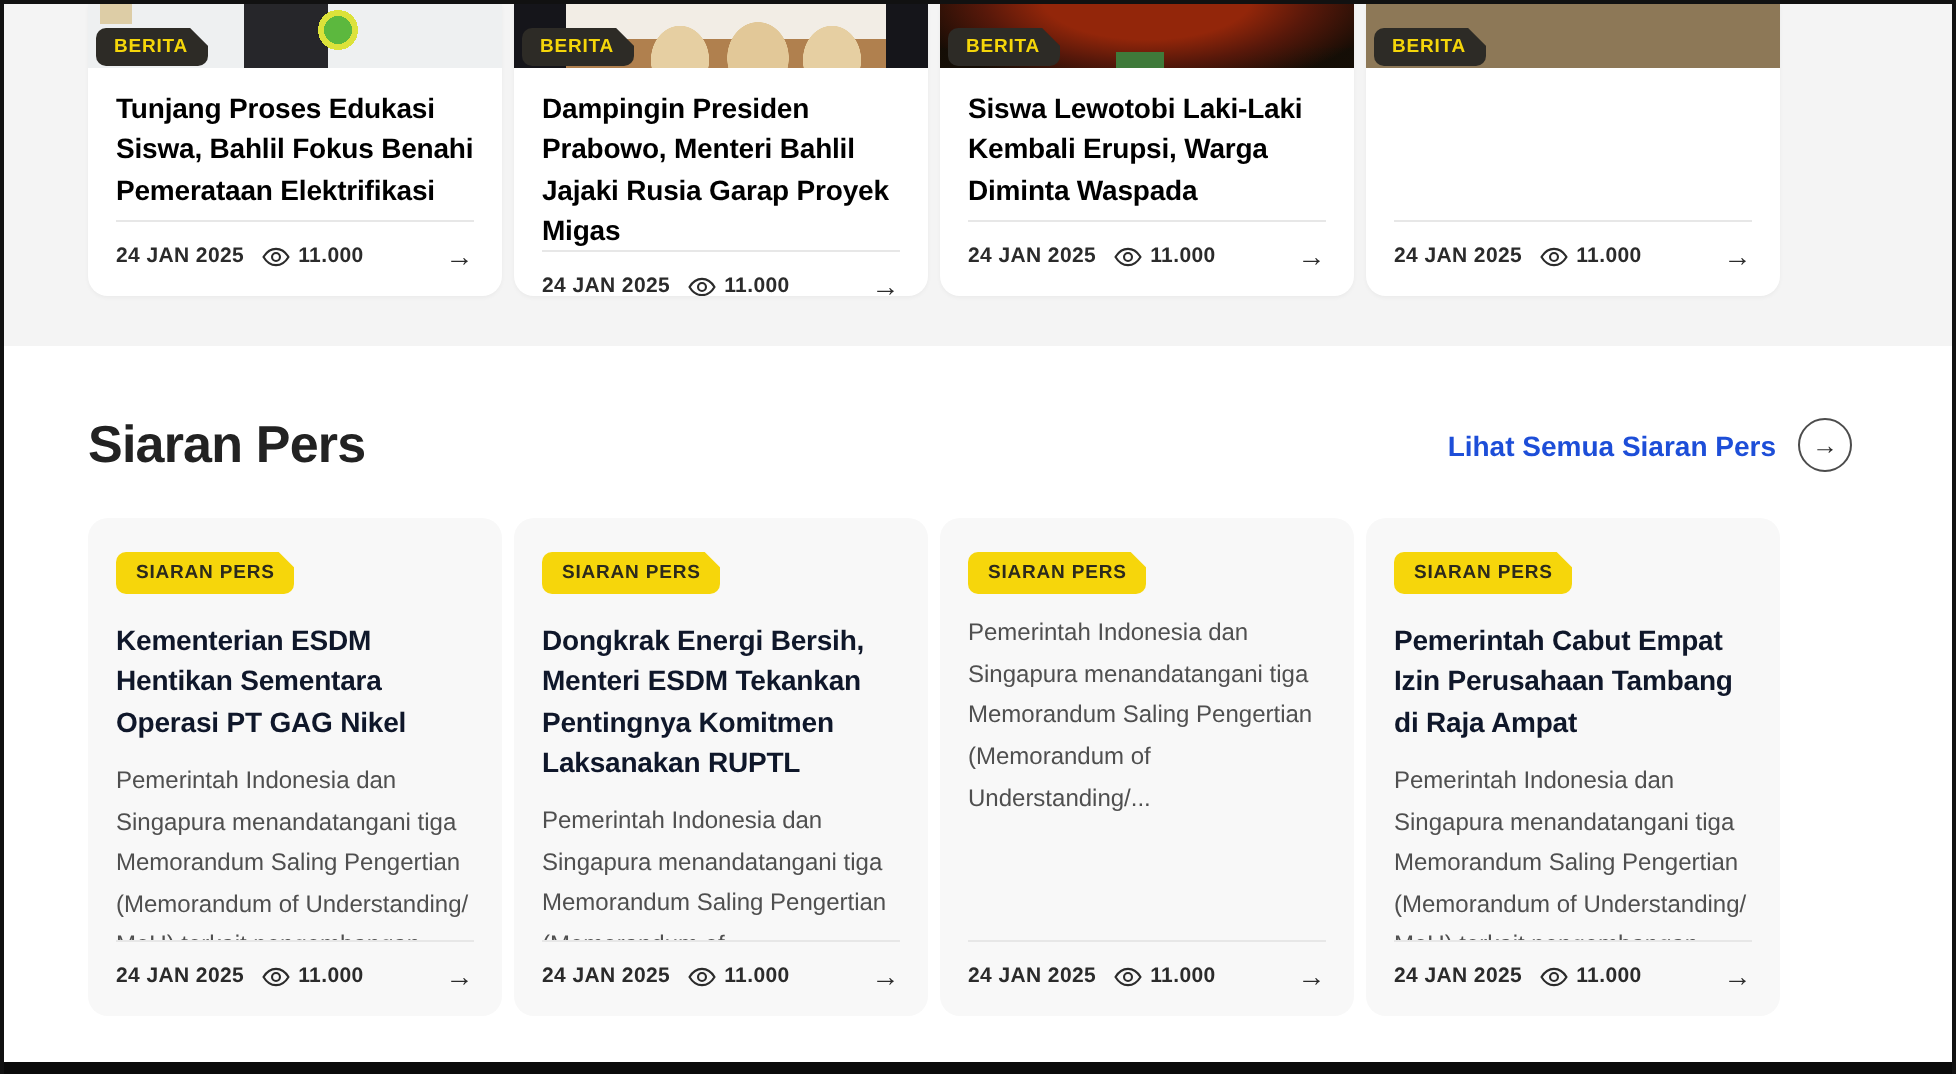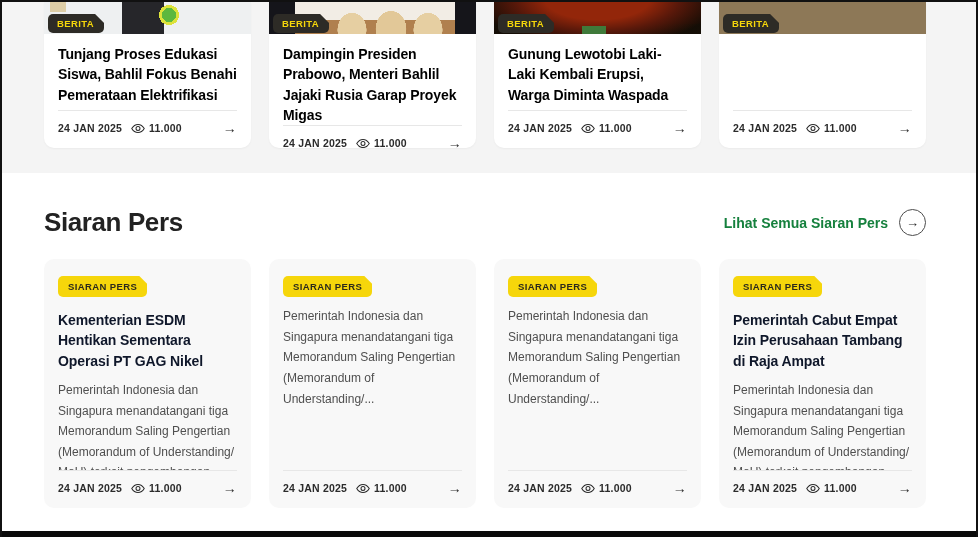--- a/index.html
+++ b/index.html
@@ -7,21 +7,21 @@
   body { font-family:"Liberation Sans", sans-serif; -webkit-font-smoothing:antialiased; }
 
   .frame{
     width:978px; height:537px; background:#fff; position:relative;
     border-left:2px solid #111; border-right:2px solid #111; border-top:2px solid #111;
     display:flex; flex-direction:column; overflow:hidden;
   }
 
   
   .top-section{ height:171px; background:#f4f4f4; padding-left:42px; flex:0 0 auto; }
-  .cards-row{ display:flex; gap:18px; }
+  .cards-row{ display:flex; gap:6px; }
 
   .news-card{
     width:207px; height:146px; background:#fff; border-radius:0 0 10px 10px;
     display:flex; flex-direction:column; overflow:hidden; cursor:pointer;
     box-shadow:0 1px 2px rgba(0,0,0,.04);
   }
   .thumb{ height:32px; position:relative; flex:0 0 auto; background-repeat:no-repeat; }
   .thumb-0{
     background-color:#eef0f1;
     background-image:
@@ -81,21 +81,21 @@
     flex:0 0 auto;
   }
   .views{ display:flex; align-items:center; gap:4px; }
   .arrow{ margin-left:auto; font-size:14px; font-weight:400; color:#2b2b2b; }
 
   
   .press-section{ flex:1 1 auto; background:#fff; padding:34px 42px 0 42px; }
   .press-head{ display:flex; align-items:center; justify-content:space-between; width:882px; }
   .press-heading{ font-size:26px; font-weight:800; color:#222; letter-spacing:-.4px; }
   .see-all{ display:flex; align-items:center; gap:11px; cursor:pointer; }
-  .see-all-label{ font-size:14px; font-weight:700; color:#15803d; }
+  .see-all-label{ font-size:14px; font-weight:700; color:#1d4ed8; }
   .circle-arrow{
     width:27px; height:27px; border:1.4px solid #4c4c4c; border-radius:50%;
     display:grid; place-items:center; font-size:13px; color:#2b2b2b;
   }
   .press-row{ margin-top:21px; }
   .press-card{
     width:207px; height:249px; background:#f8f8f8; border-radius:10px;
     padding:17px 14px 0 14px; display:flex; flex-direction:column;
     overflow:hidden; cursor:pointer;
   }
@@ -158,21 +158,21 @@
             <span>11.000</span>
           </span>
           <span class="arrow">→</span>
         </div>
       </article>
 
       <article class="news-card">
         <div class="thumb thumb-2">
           <span class="badge-dark">BERITA</span>
         </div>
-        <h3 class="card-title">Gunung Lewotobi Laki-Laki Kembali Erupsi, Warga Diminta Waspada</h3>
+        <h3 class="card-title">Siswa Lewotobi Laki-Laki Kembali Erupsi, Warga Diminta Waspada</h3>
         <div class="card-footer">
           <span>24 JAN 2025</span>
           <span class="views">
             <svg width="14" height="11" viewBox="0 0 24 18">
                 <path d="M12 2C7.2 2 3.3 5.6 1.3 9c2 3.4 5.9 7 10.7 7s8.7-3.6 10.7-7C20.7 5.6 16.8 2 12 2z" fill="none" stroke="#2b2b2b" stroke-width="1.8"></path>
                 <circle cx="12" cy="9" r="3.4" fill="none" stroke="#2b2b2b" stroke-width="1.8"></circle>
               </svg>
             <span>11.000</span>
           </span>
           <span class="arrow">→</span>
@@ -222,20 +222,21 @@
                 <circle cx="12" cy="9" r="3.4" fill="none" stroke="#2b2b2b" stroke-width="1.8"></circle>
               </svg>
             <span>11.000</span>
           </span>
           <span class="arrow">→</span>
         </div>
       </article>
 
       <article class="press-card">
         <span class="badge-yellow">SIARAN PERS</span>
+        <h3 class="press-title">Dongkrak Energi Bersih, Menteri ESDM Tekankan Pentingnya Komitmen Laksanakan RUPTL</h3>
         <p class="press-excerpt">Pemerintah Indonesia dan Singapura menandatangani tiga Memorandum Saling Pengertian (Memorandum of Understanding/...</p>
         <div class="card-footer">
           <span>24 JAN 2025</span>
           <span class="views">
             <svg width="14" height="11" viewBox="0 0 24 18">
                 <path d="M12 2C7.2 2 3.3 5.6 1.3 9c2 3.4 5.9 7 10.7 7s8.7-3.6 10.7-7C20.7 5.6 16.8 2 12 2z" fill="none" stroke="#2b2b2b" stroke-width="1.8"></path>
                 <circle cx="12" cy="9" r="3.4" fill="none" stroke="#2b2b2b" stroke-width="1.8"></circle>
               </svg>
             <span>11.000</span>
           </span>

